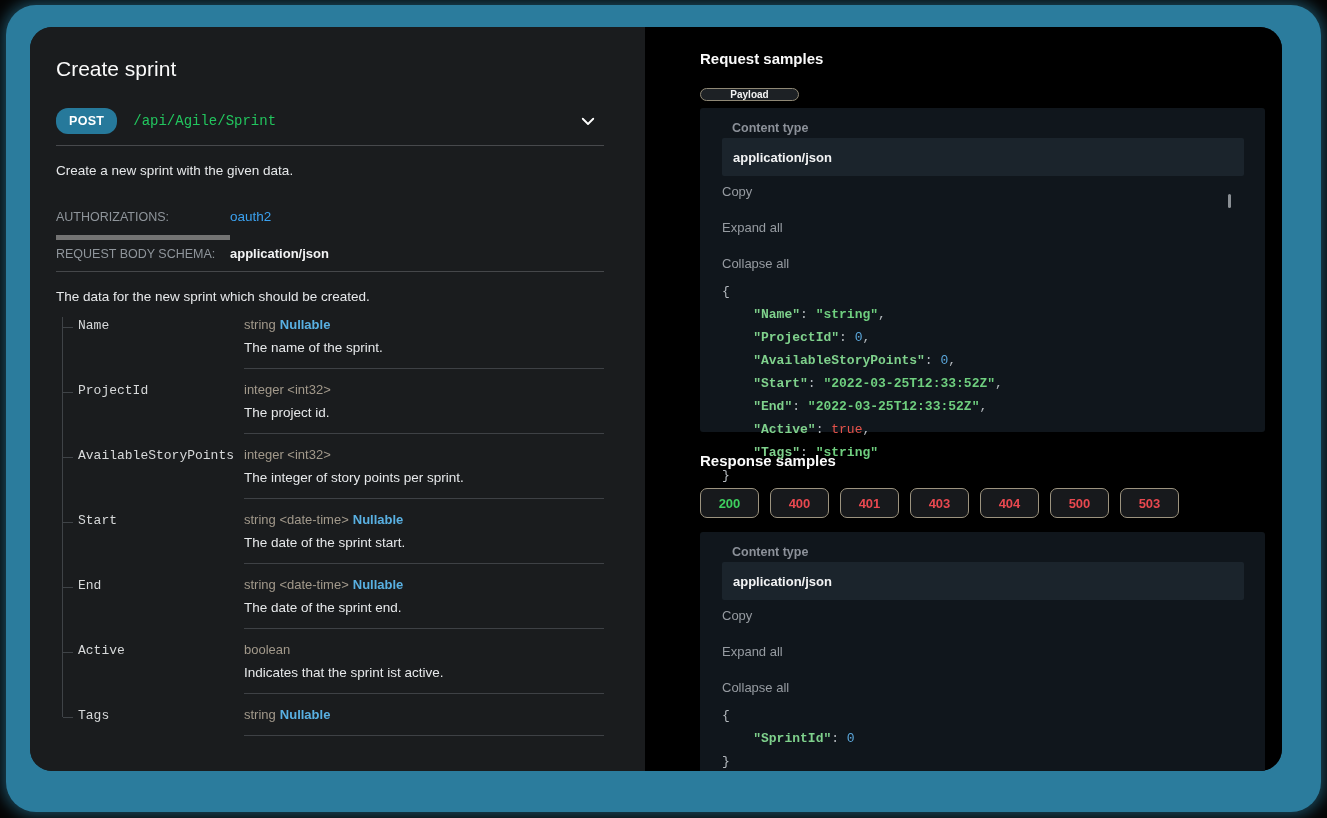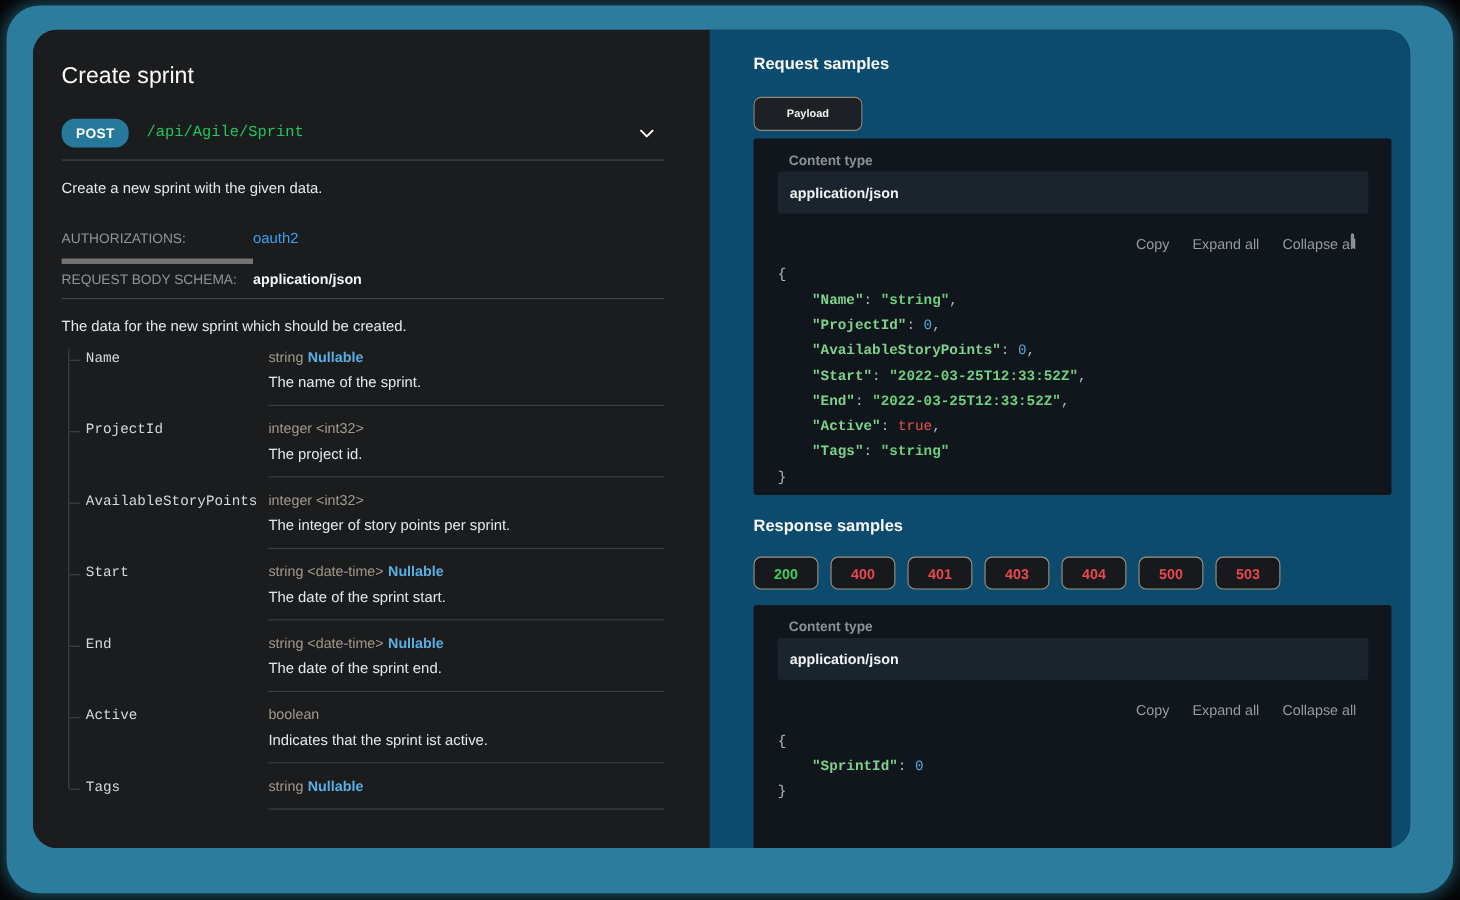--- a/index.html
+++ b/index.html
@@ -38,32 +38,32 @@
   .field.last .tree::before { bottom:auto; height:10px; }
   .tree::after { content:''; position:absolute; left:7px; top:10px; width:10px; border-top:1px solid #3f4347; }
   .field-name { font-family:"Liberation Mono", monospace; color:#d7d9da; font-size:13px; padding-top:1px; }
   .type-cell { border-bottom:1px solid #3e4145; padding-bottom:13px; margin-bottom:13px; }
   .field.last .type-cell { border-bottom:1px solid #3e4145; }
   .type-line { font-size:13px; color:#a2998b; }
   .nullable { color:#59b0e2; font-weight:700; margin-left:4px; }
   .field-desc { color:#e6e8ea; font-size:13.5px; margin-top:8px; }
 
   
-  .right { flex:1; background:#0c4a6e; padding:23px 17px 0 40px; display:flex; flex-direction:column; }
+  .right { flex:1; background:#000000; padding:23px 17px 0 55px; display:flex; flex-direction:column; }
   .samples-title { color:#fafafa; font-size:15px; font-weight:700; }
 
   .payload-btn { margin-top:21px; width:99px; height:31px; background:#1d2125; border:1px solid #8f8875; border-radius:7px; color:#f2f2f2; font-size:10px; font-weight:700; display:flex; align-items:center; justify-content:center; cursor:pointer; align-self:flex-start; font-family:"Liberation Sans", sans-serif; }
 
   .code-panel { margin-top:7px; background:#10161c; border-radius:3px; padding:13px 21px 18px 22px; position:relative; }
   .req-panel { height:324px; }
   .resp-panel { flex:1; margin-bottom:0; border-bottom-left-radius:0; border-bottom-right-radius:0; }
   .ct-label { color:#8c9199; font-size:12.5px; font-weight:700; margin-left:10px; }
   .ct-box { margin-top:3px; height:38px; background:#1b242c; border-radius:2px; display:flex; align-items:center; padding-left:11px; cursor:pointer; }
   .ct-value { color:#f2f3f4; font-size:13px; font-weight:700; }
-  .actions { margin-top:20px; display:flex; justify-content:flex-end; gap:21px; padding-right:11px; }
+  .actions { margin-top:8px; display:flex; justify-content:flex-end; gap:21px; padding-right:11px;flex-direction:column; }
   .action-link { color:#969ba1; font-size:13px; cursor:pointer; }
   .code { margin-top:9px; font-family:"Liberation Mono", monospace; font-size:13px; line-height:23px; white-space:pre; color:#c3c7cb; }
   .tok-k { color:#7fd18c; font-weight:700; }
   .tok-s { color:#6fcf7f; font-weight:700; }
   .tok-n { color:#5aa6da; }
   .tok-b { color:#e5534b; }
   .tok-p { color:#b4b9be; }
   .scroll-thumb { position:absolute; right:34px; top:86px; width:3px; height:14px; background:#8a8f94; border-radius:2px; }
 
   .resp-title { margin-top:20px; }

